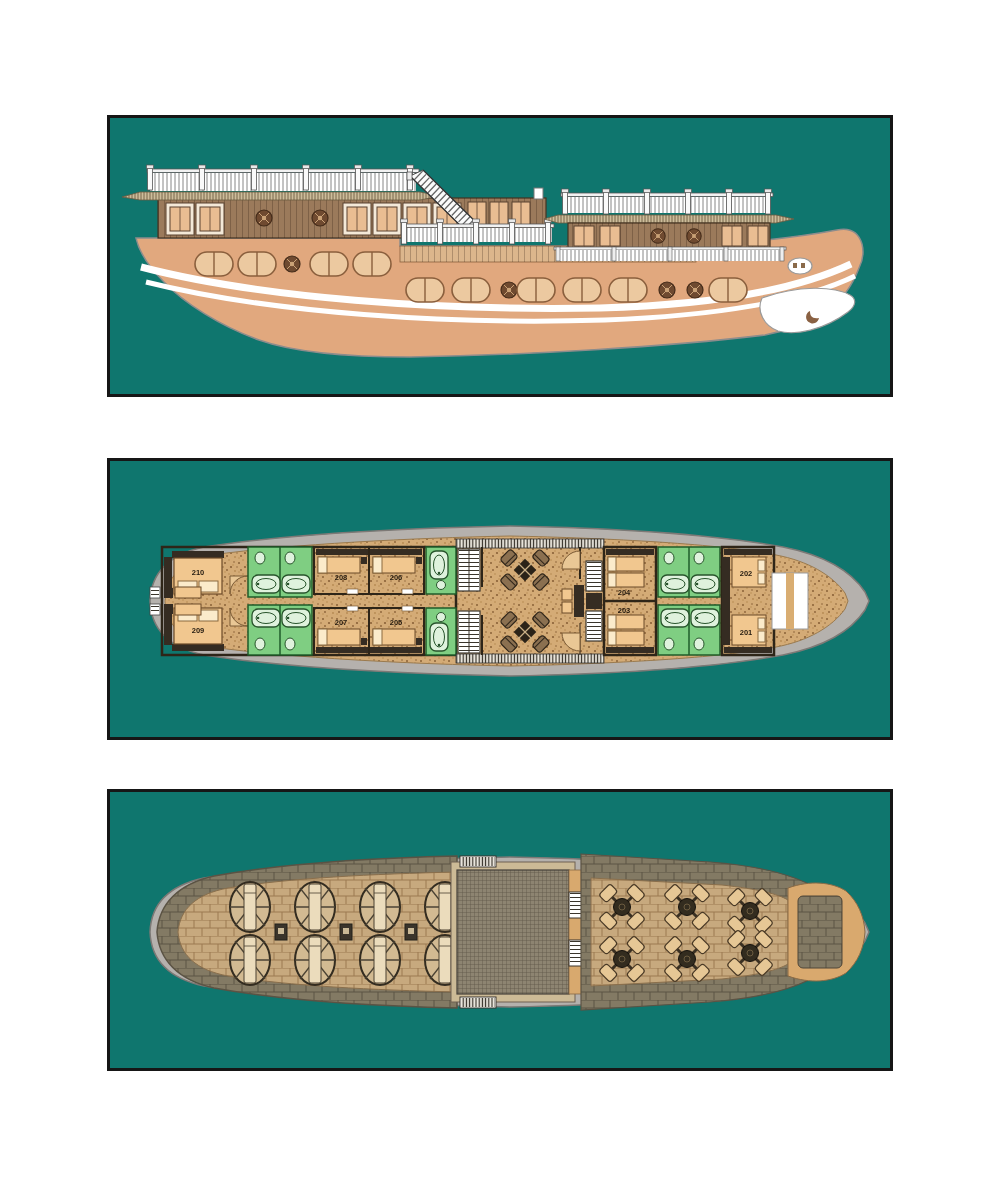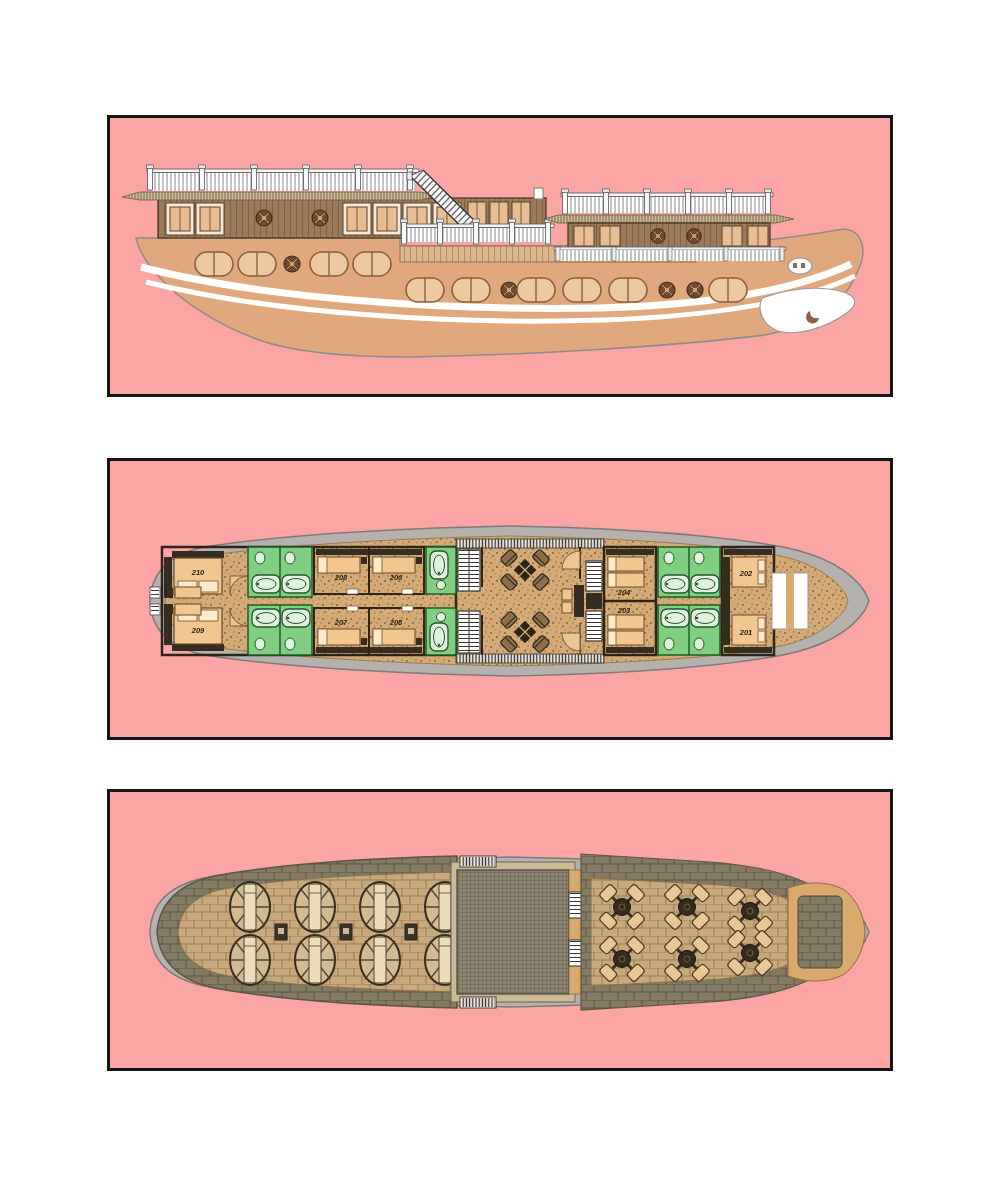--- a/index.html
+++ b/index.html
@@ -1,19 +1,19 @@
 <!DOCTYPE html>
 <html style="--c-page-bg: #FFFFFF; --c-panel-border: #161616; --c-hull-peach: #E1A87E; --c-wood-brown: #9B7A5B; --c-window-tan: #EBC49B; --c-deck-speckle-tan: #D4AB76; --c-bathroom-green: #7FCE82; --c-bed-tan: #F1C78F; --c-wall-dark: #352C22; --c-hull-gray: #B5B1AD; --c-deck-brick-dark: #837A64; --c-deck-brick-light: #C7A97E; --c-bow-tan: #D9A96E;"><head>
 <meta charset="utf-8">
 <style>
   html,body{margin:0;padding:0;background:var(--c-page-bg,#fff);}
   .page{position:relative;width:1000px;height:1200px;background:var(--c-page-bg,#fff);
         font-family:"Liberation Sans",sans-serif;}
-  .panel{position:absolute;left:107px;width:780px;height:276px;background:#fca5a5;
-         border:3px solid var(--c-panel-border,#161616);font-style:italic;}
+  .panel{position:absolute;left:107px;width:780px;height:276px;background:#0f766e;
+         border:3px solid var(--c-panel-border,#161616);}
   .panel svg{display:block;width:780px;height:276px;}
   .p1{top:115px}.p2{top:458px}.p3{top:789px}
   .defsonly{position:absolute;width:0;height:0;overflow:hidden}
   .hull{fill:var(--c-hull-peach,#E1A87E)}
   .wood{fill:var(--c-wood-brown,#9B7A5B)}
   .green{fill:var(--c-bathroom-green,#7FCE82)}
   .bed{fill:var(--c-bed-tan,#F1C78F)}
   .dark{fill:var(--c-wall-dark,#352C22)}
   .grayhull{fill:var(--c-hull-gray,#B5B1AD)}
   .bowtan{fill:var(--c-bow-tan,#D9A96E)}

